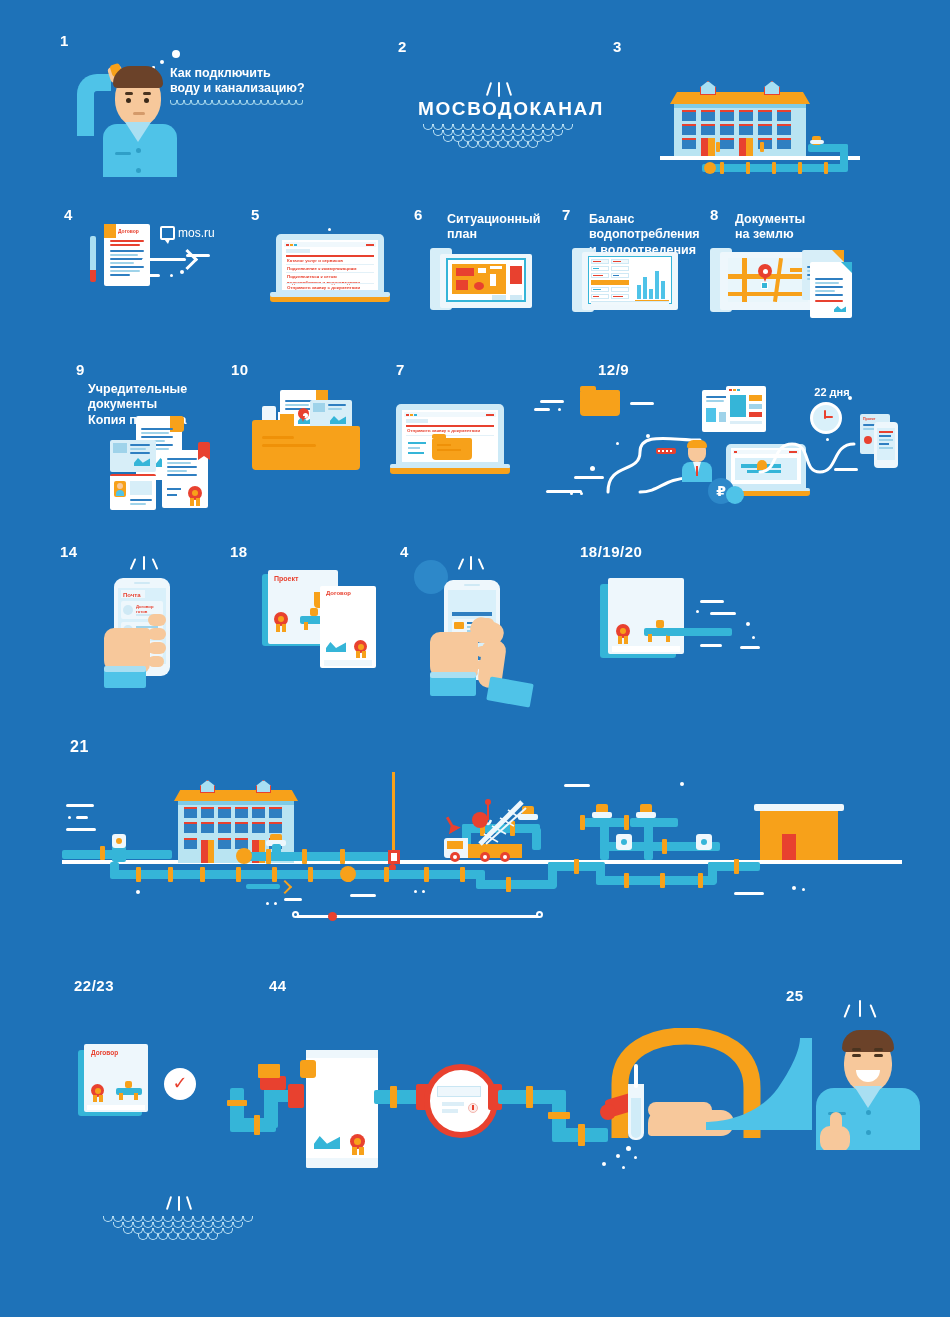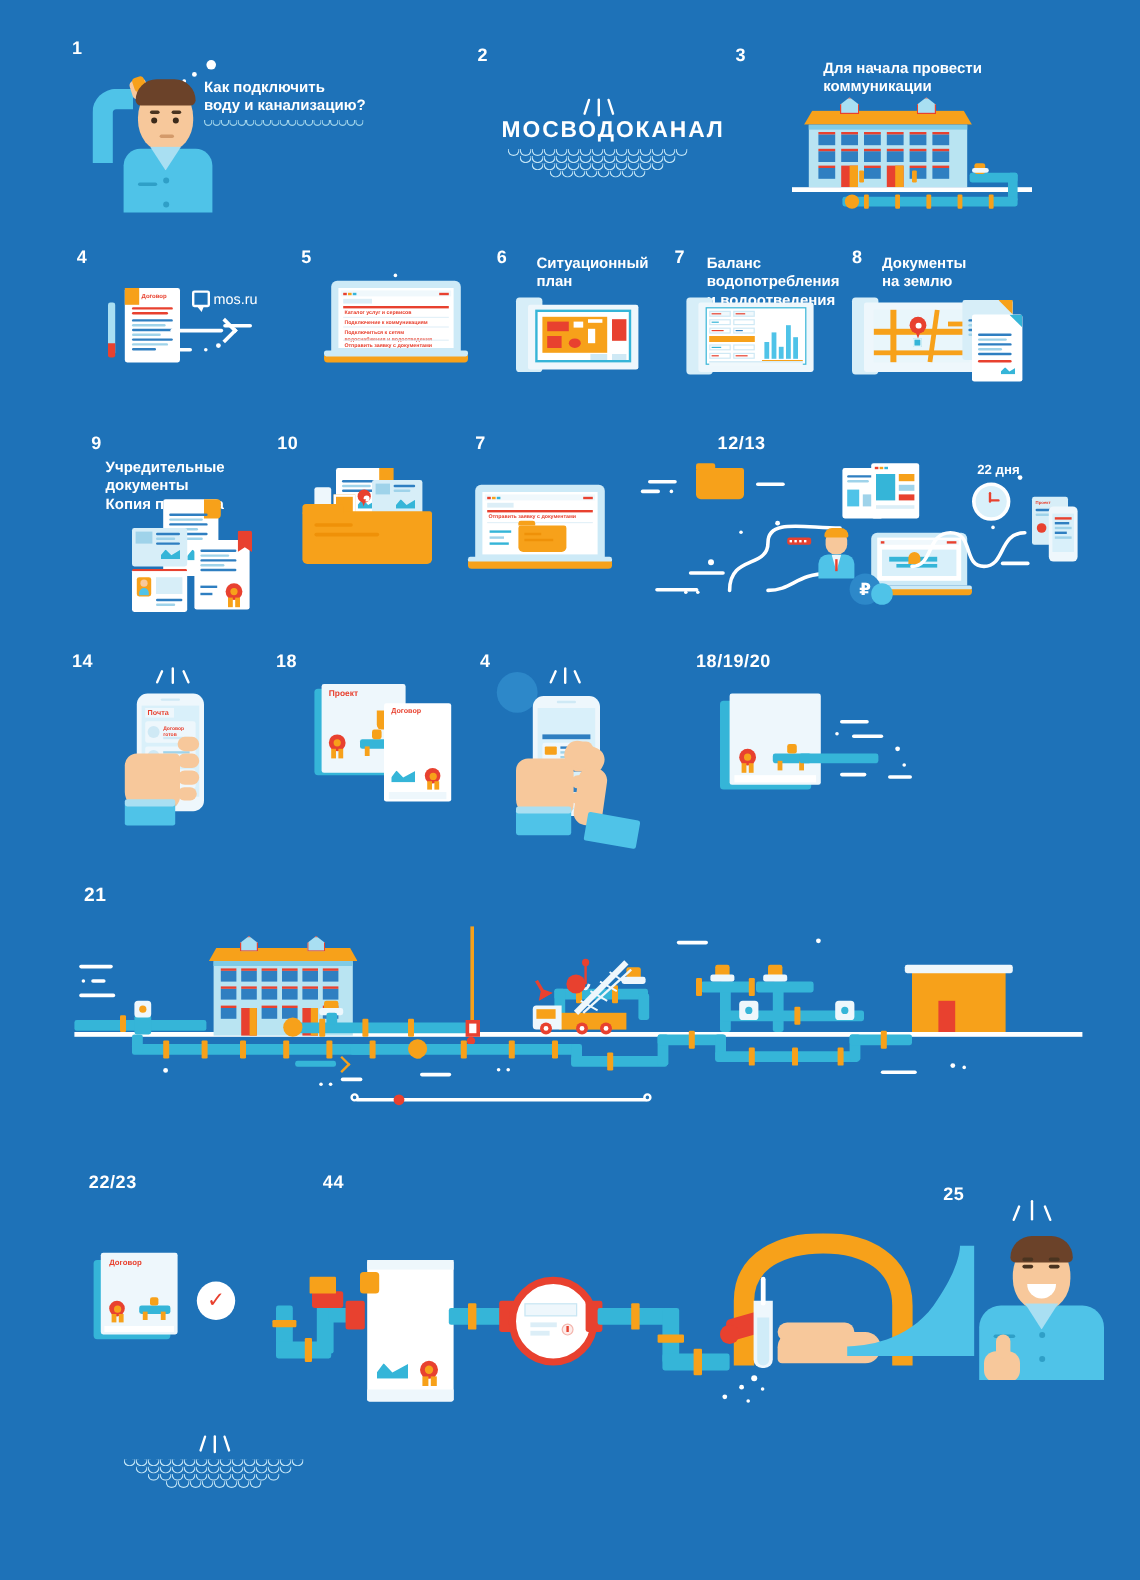--- a/index.html
+++ b/index.html
@@ -220,24 +220,20 @@
           <div class="wv"></div>
           <div class="wv"></div>
           <div class="wv"></div>
           <div class="wv"></div>
           <div class="wv"></div>
         </div>
     </div>
   </div>
 
   <div class="abs num" style="left:613px;top:38px;">3</div>
-  <div class="abs" style="left:686px;top:50px;width:210px;">
-    <div class="caption">Для начала провести</div>
-    <div class="caption">коммуникации</div>
-  </div>
   <div class="abs" style="left:660px;top:80px;width:250px;height:100px;">
     <div class="bld-roof" style="left:10px;top:12px;width:140px;height:12px;clip-path:polygon(5% 0,95% 0,100% 100%,0 100%);"></div>
     <div class="abs" style="left:40px;top:1px;width:16px;height:14px;background:#a9dff2;border:1.5px solid #e8412f;box-sizing:border-box;clip-path:polygon(50% 0,100% 45%,100% 100%,0 100%,0 45%);"></div>
     <div class="abs" style="left:104px;top:1px;width:16px;height:14px;background:#a9dff2;border:1.5px solid #e8412f;box-sizing:border-box;clip-path:polygon(50% 0,100% 45%,100% 100%,0 100%,0 45%);"></div>
     <div class="bld-body" style="left:14px;top:24px;width:132px;height:52px;"></div>
     <div class="abs" style="left:14px;top:24px;width:132px;height:4px;background:#7fcbe6;"></div>
     <div class="win" style="left:22px;top:32px;width:14px;height:9px;"></div>
       <div class="win-top" style="left:22px;top:30px;width:14px;"></div>
     <div class="win" style="left:41px;top:32px;width:14px;height:9px;"></div>
       <div class="win-top" style="left:41px;top:30px;width:14px;"></div>
@@ -284,21 +280,21 @@
     <div class="collar" style="left:138px;top:82px;width:4px;height:12px;"></div>
     <div class="collar" style="left:164px;top:82px;width:4px;height:12px;"></div>
     <div class="valve-wheel" style="left:44px;top:82px;"></div>
     <div class="abs" style="left:152px;top:56px;width:9px;height:9px;background:#f7a11a;border-radius:2px;"></div>
     <div class="abs" style="left:150px;top:60px;width:14px;height:4px;background:#eef7fc;border-radius:2px;"></div>
     <div class="collar" style="left:56px;top:62px;width:4px;height:10px;"></div>
     <div class="collar" style="left:100px;top:62px;width:4px;height:10px;"></div>
   </div>
 
   <div class="abs num" style="left:64px;top:206px;">4</div>
-  <div class="abs" style="left:86px;top:230px;width:160px;height:90px;">
+  <div class="abs" style="left:86px;top:214px;width:160px;height:90px;">
     <div class="abs" style="left:4px;top:22px;width:6px;height:44px;background:#a9dff2;border-radius:2px;"></div>
     <div class="abs" style="left:4px;top:56px;width:6px;height:12px;background:#e8412f;border-radius:0 0 2px 2px;"></div>
     <div class="doc paper-white" style="left:18px;top:10px;width:46px;height:62px;">
       <div class="abs" style="left:0;top:0;width:12px;height:14px;background:#f7a11a;"></div>
       <div class="abs" style="left:14px;top:4px;font-size:5px;font-weight:bold;color:#e8412f;">Договор</div>
       <div class="ln red" style="left:6px;top:16px;width:34px;"></div>
       <div class="ln red" style="left:6px;top:20px;width:30px;"></div>
       <div class="ln" style="left:6px;top:26px;width:34px;"></div>
       <div class="ln lt" style="left:6px;top:30px;width:28px;"></div>
       <div class="ln" style="left:6px;top:34px;width:34px;"></div>
@@ -541,21 +537,21 @@
       </div>
       <div class="abs" style="left:30px;top:24px;width:14px;height:4px;background:#f7a11a;border-radius:2px 2px 0 0;"></div>
       <div class="abs" style="left:6px;top:32px;width:18px;height:2px;background:#35b5d8;"></div>
       <div class="abs" style="left:6px;top:37px;width:12px;height:2px;background:#9fd3ea;"></div>
       <div class="abs" style="left:6px;top:42px;width:16px;height:2px;background:#35b5d8;"></div>
     </div>
     <div class="abs" style="left:0px;top:60px;width:120px;height:5px;background:#cdeaf7;border-radius:2px;"></div>
     <div class="lap-base" style="left:0px;top:64px;width:120px;height:6px;"></div>
   </div>
 
-  <div class="abs num" style="left:598px;top:361px;">12/13</div>
+  <div class="abs num" style="left:598px;top:361px;">12/9</div>
   <div class="abs" style="left:530px;top:386px;width:370px;height:118px;">
     <div class="dash" style="left:10px;top:14px;width:24px;"></div>
     <div class="dash" style="left:4px;top:22px;width:16px;"></div>
     <div class="dot abs" style="left:28px;top:22px;width:3px;height:3px;"></div>
     <div class="folder" style="left:50px;top:4px;width:40px;height:26px;"></div>
     <div class="abs" style="left:50px;top:0px;width:16px;height:5px;background:#f7a11a;border-radius:2px 2px 0 0;"></div>
     <div class="dash" style="left:100px;top:16px;width:24px;"></div>
 
     <div class="doc paper-white" style="left:172px;top:4px;width:34px;height:42px;">
       <div class="ln" style="left:4px;top:6px;width:22px;"></div>

